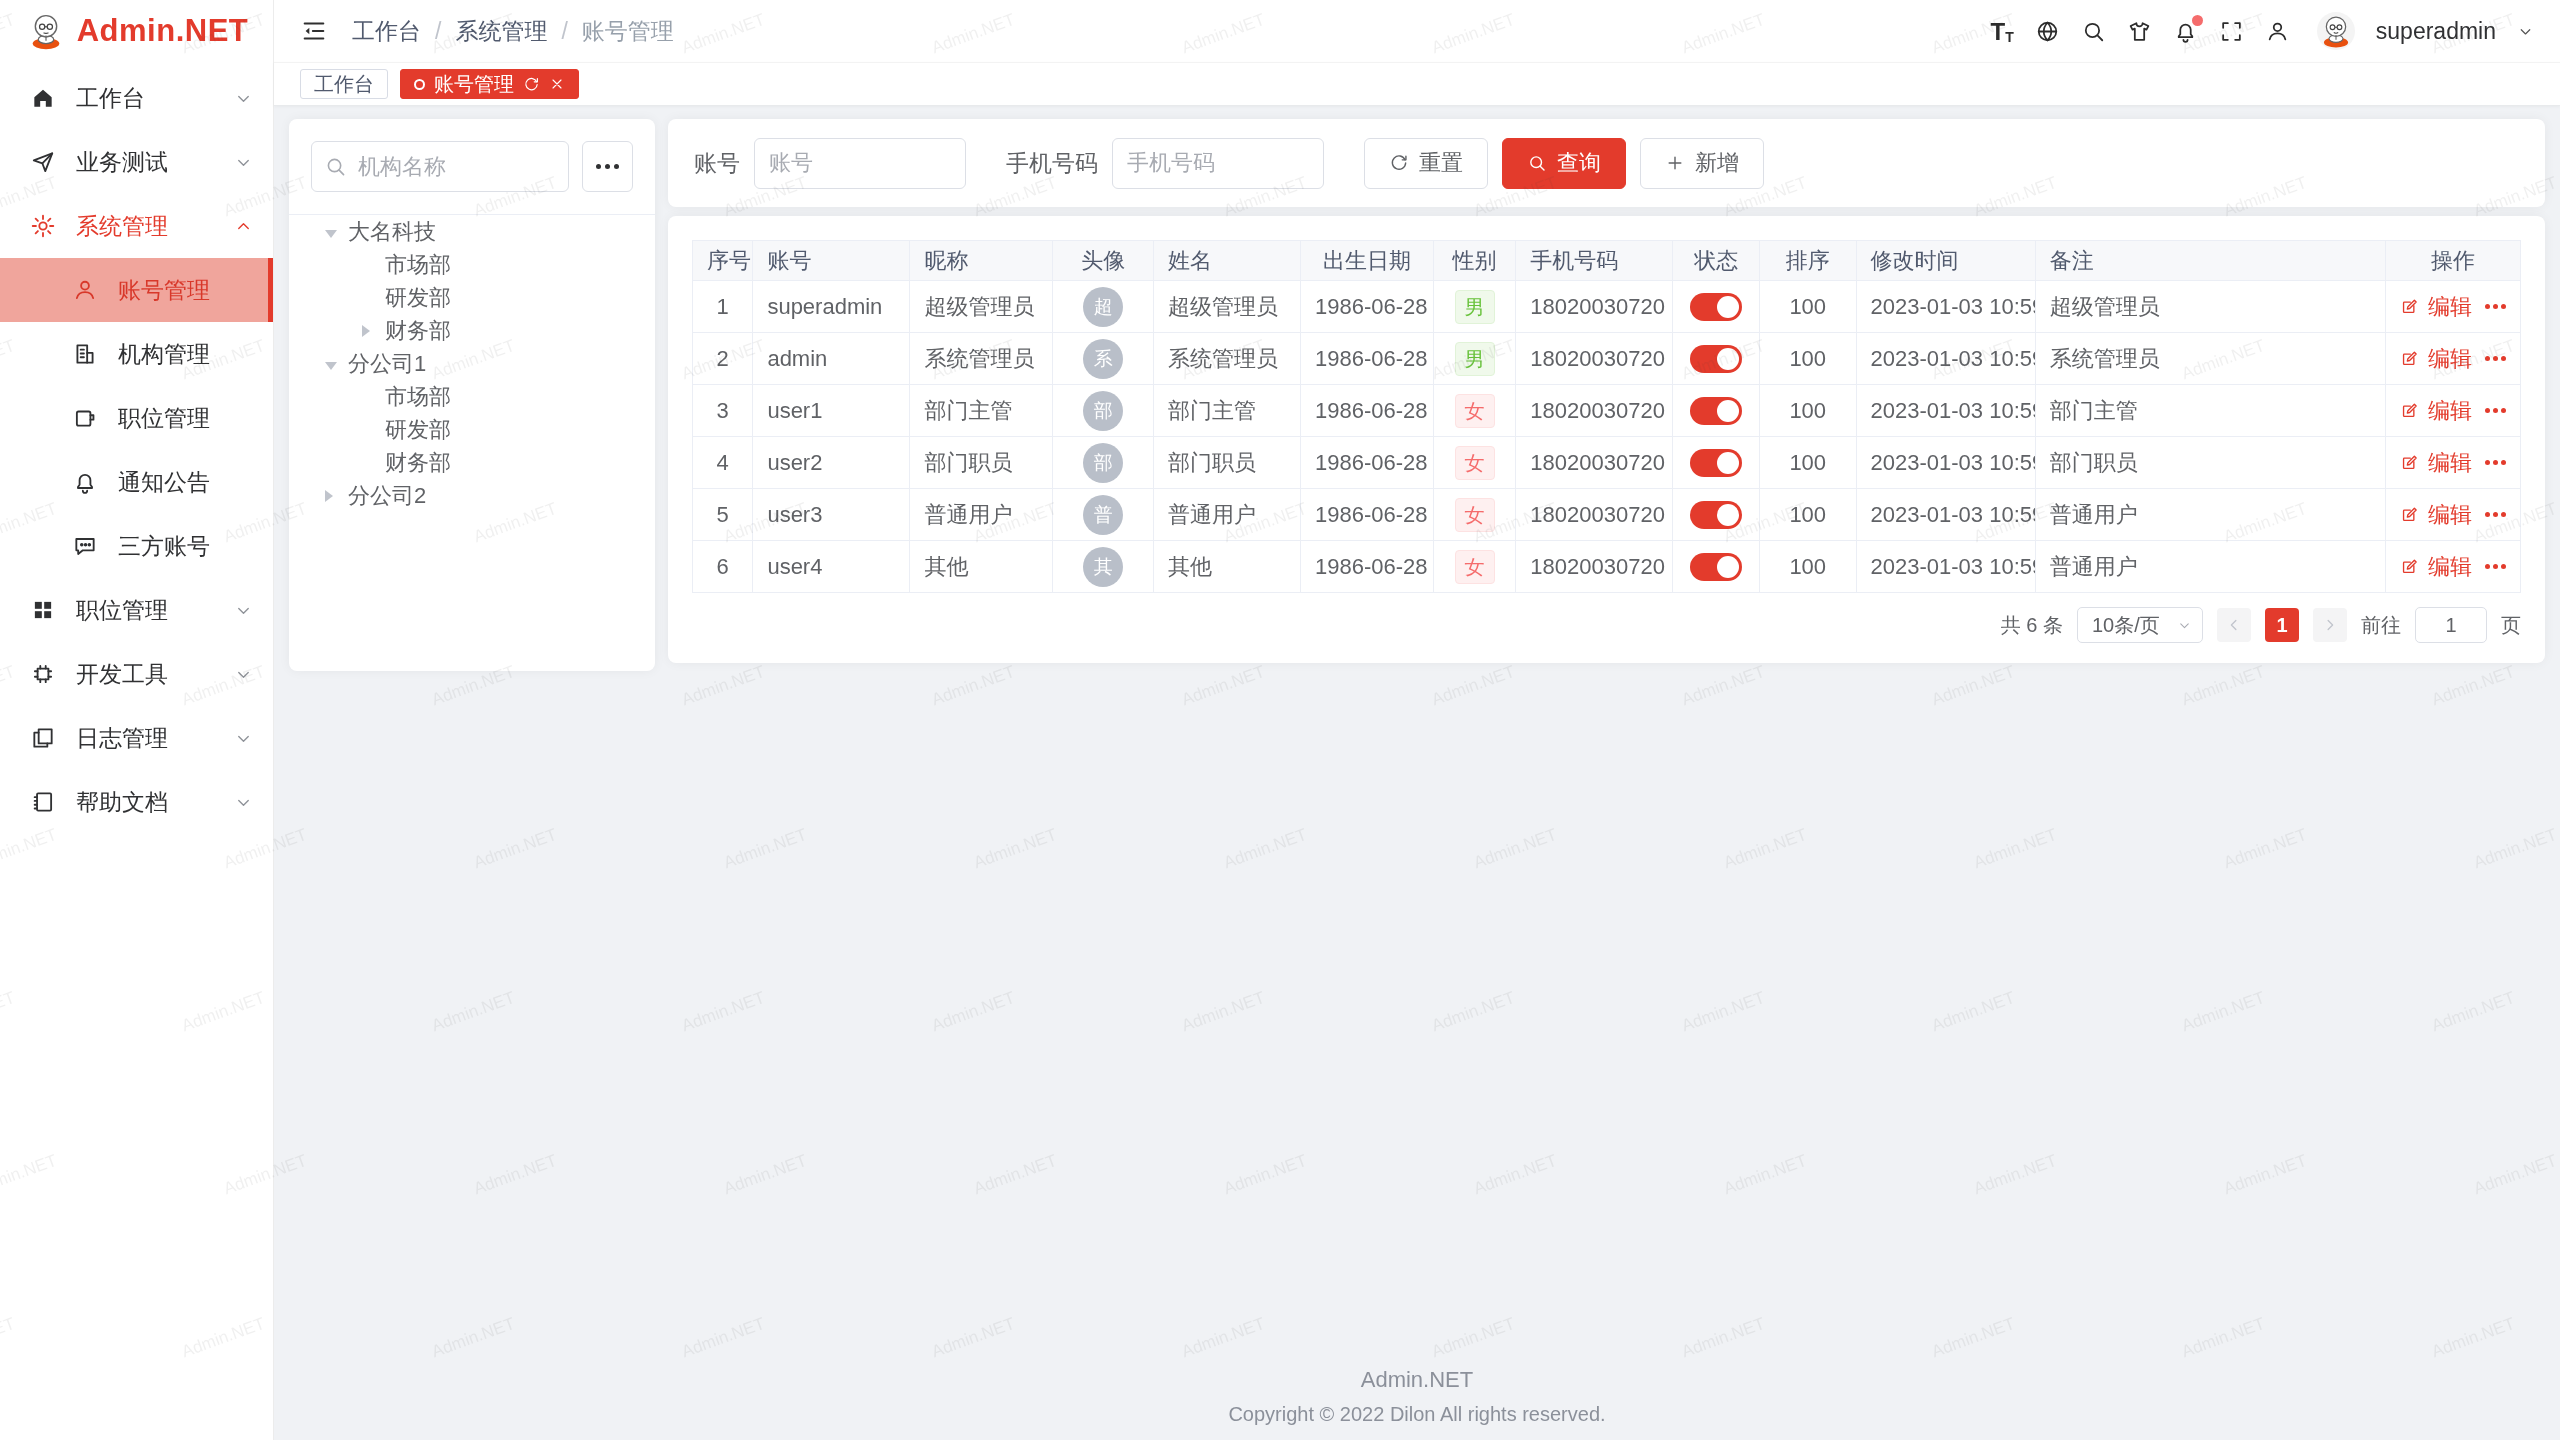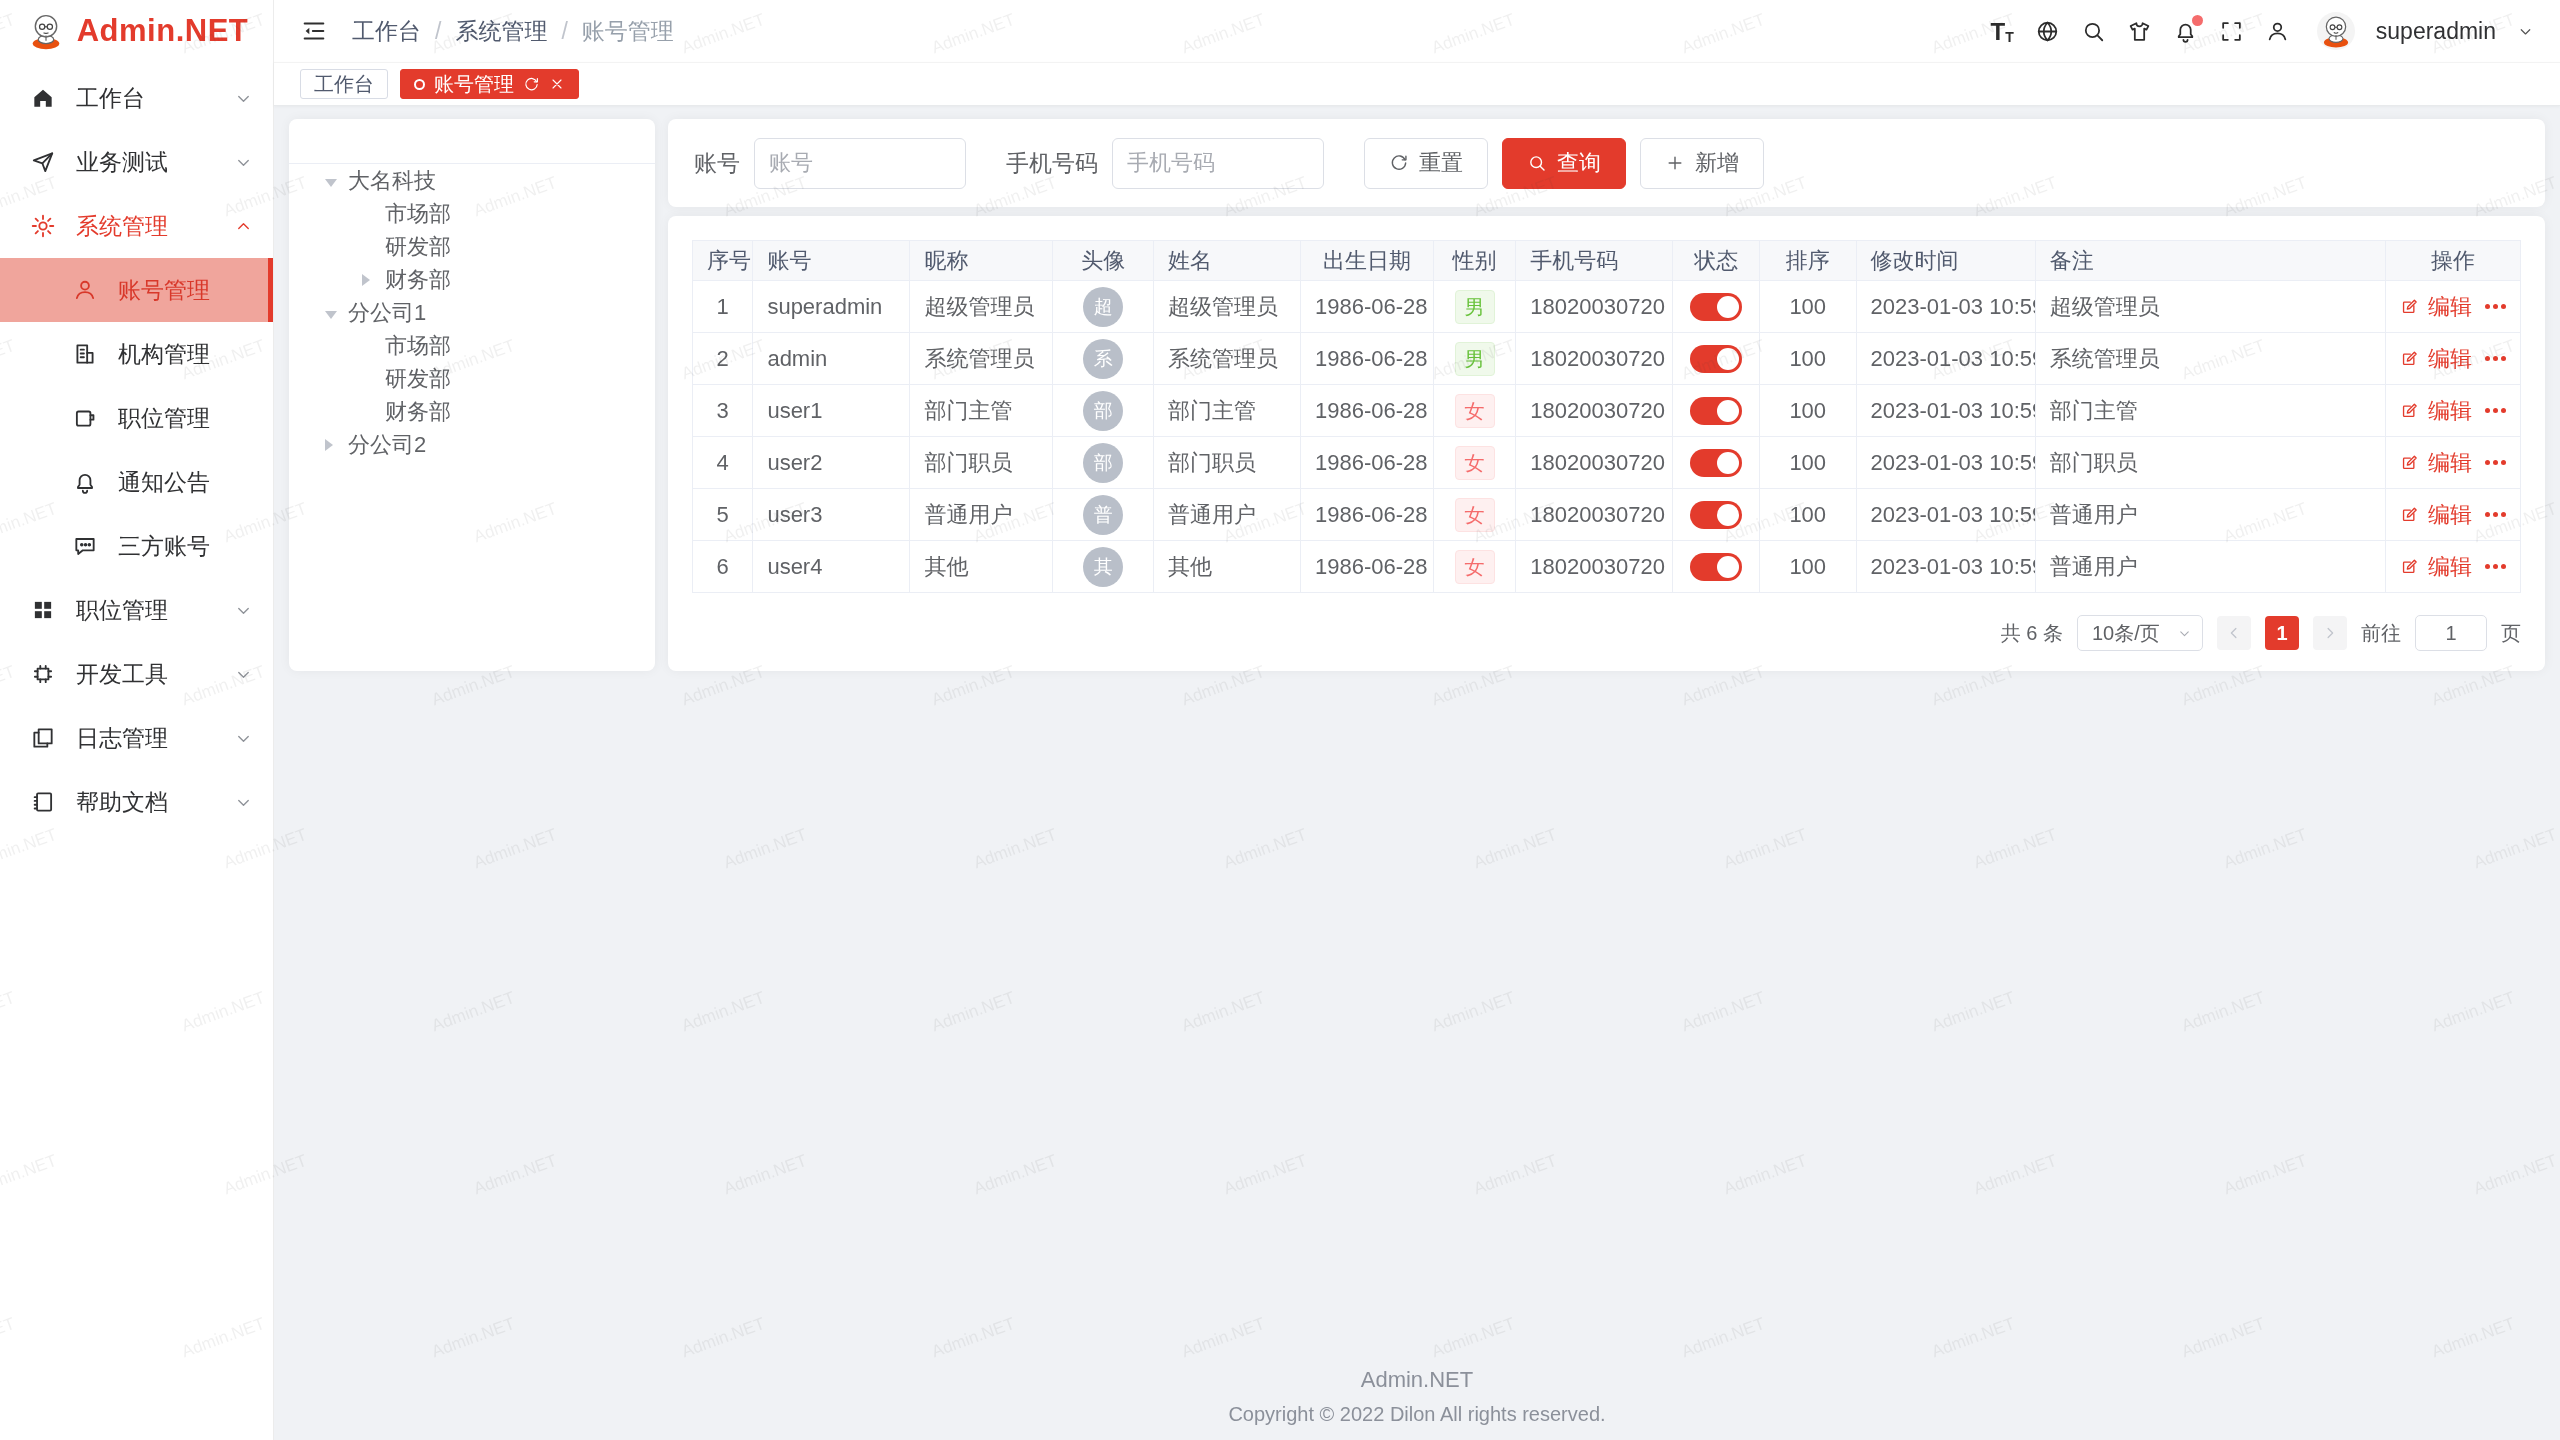--- a/index.html
+++ b/index.html
@@ -101,21 +101,21 @@
   .tag.female{color:#f56c6c;background:#fef0f0;border-color:#fde2e2}
   .switch{display:inline-block;width:52px;height:28px;border-radius:14px;background:var(--red);
           position:relative;vertical-align:middle;cursor:pointer}
   .switch::after{content:"";position:absolute;right:3px;top:3px;width:22px;height:22px;border-radius:50%;background:#fff}
   .op{display:flex;align-items:center;justify-content:center;gap:9px;color:var(--red)}
   .op .icon{width:21px;height:21px;cursor:pointer}
   .op .lbl{cursor:pointer}
   .op .more{display:inline-flex;gap:3px;margin-left:4px;cursor:pointer}
   .op .more b{width:5px;height:5px;border-radius:50%;background:var(--red)}
 
-  .pagination{margin-top:22px;display:flex;justify-content:flex-end;align-items:center;gap:14px;
+  .pagination{margin-top:14px;display:flex;justify-content:flex-end;align-items:center;gap:14px;
               font-size:20px;color:var(--txt2)}
   .psel{height:36px;min-width:126px;border:1px solid var(--bd);border-radius:5px;display:inline-flex;
         align-items:center;justify-content:space-between;padding:0 10px 0 14px;gap:8px;cursor:pointer;background:#fff}
   .psel .icon{width:15px;height:15px;color:#a8abb2}
   .pbtn{width:34px;height:34px;background:#f4f4f5;border-radius:4px;display:inline-flex;align-items:center;
         justify-content:center;color:#c0c4cc;cursor:pointer;padding:8px}
   .pcur{width:34px;height:34px;background:var(--red);color:#fff;border-radius:4px;display:inline-flex;
         align-items:center;justify-content:center;font-weight:bold;cursor:pointer}
   .goto-input{width:72px;height:36px;border:1px solid var(--bd);border-radius:5px;text-align:center;
               font-size:20px;color:var(--txt2);outline:none}
@@ -393,20 +393,36 @@
             <svg viewBox="0 0 24 24" fill="none" stroke="currentColor" stroke-width="1.7" stroke-linecap="round" stroke-linejoin="round">
               <path d="M6 6l12 12M18 6 6 18"></path>
             </svg>
           </span>
       </div>
     </div>
 
     <div class="content">
 
       <div class="card tree-card">
+        <div class="tree-top">
+          <span class="search-box">
+            <span class="icon">
+                <svg viewBox="0 0 24 24" fill="none" stroke="currentColor" stroke-width="1.7" stroke-linecap="round" stroke-linejoin="round">
+                  <circle cx="11" cy="11" r="6.4"></circle>
+                  <path d="m15.8 15.8 4.6 4.6"></path>
+                </svg>
+              </span>
+            <input placeholder="机构名称" style="">
+          </span>
+          <button class="more-btn">
+            <span class="dot"></span>
+              <span class="dot"></span>
+              <span class="dot"></span>
+          </button>
+        </div>
         <div class="tree-divider"></div>
         <div class="tree" id="tree">
             <div class="tree-node" style="padding-left: 14px;">
               <span class="caret down">
                 <i></i>
               </span>
               <span>大名科技</span>
             </div>
             <div class="tree-node" style="padding-left: 51px;">
               <span class="caret none">

